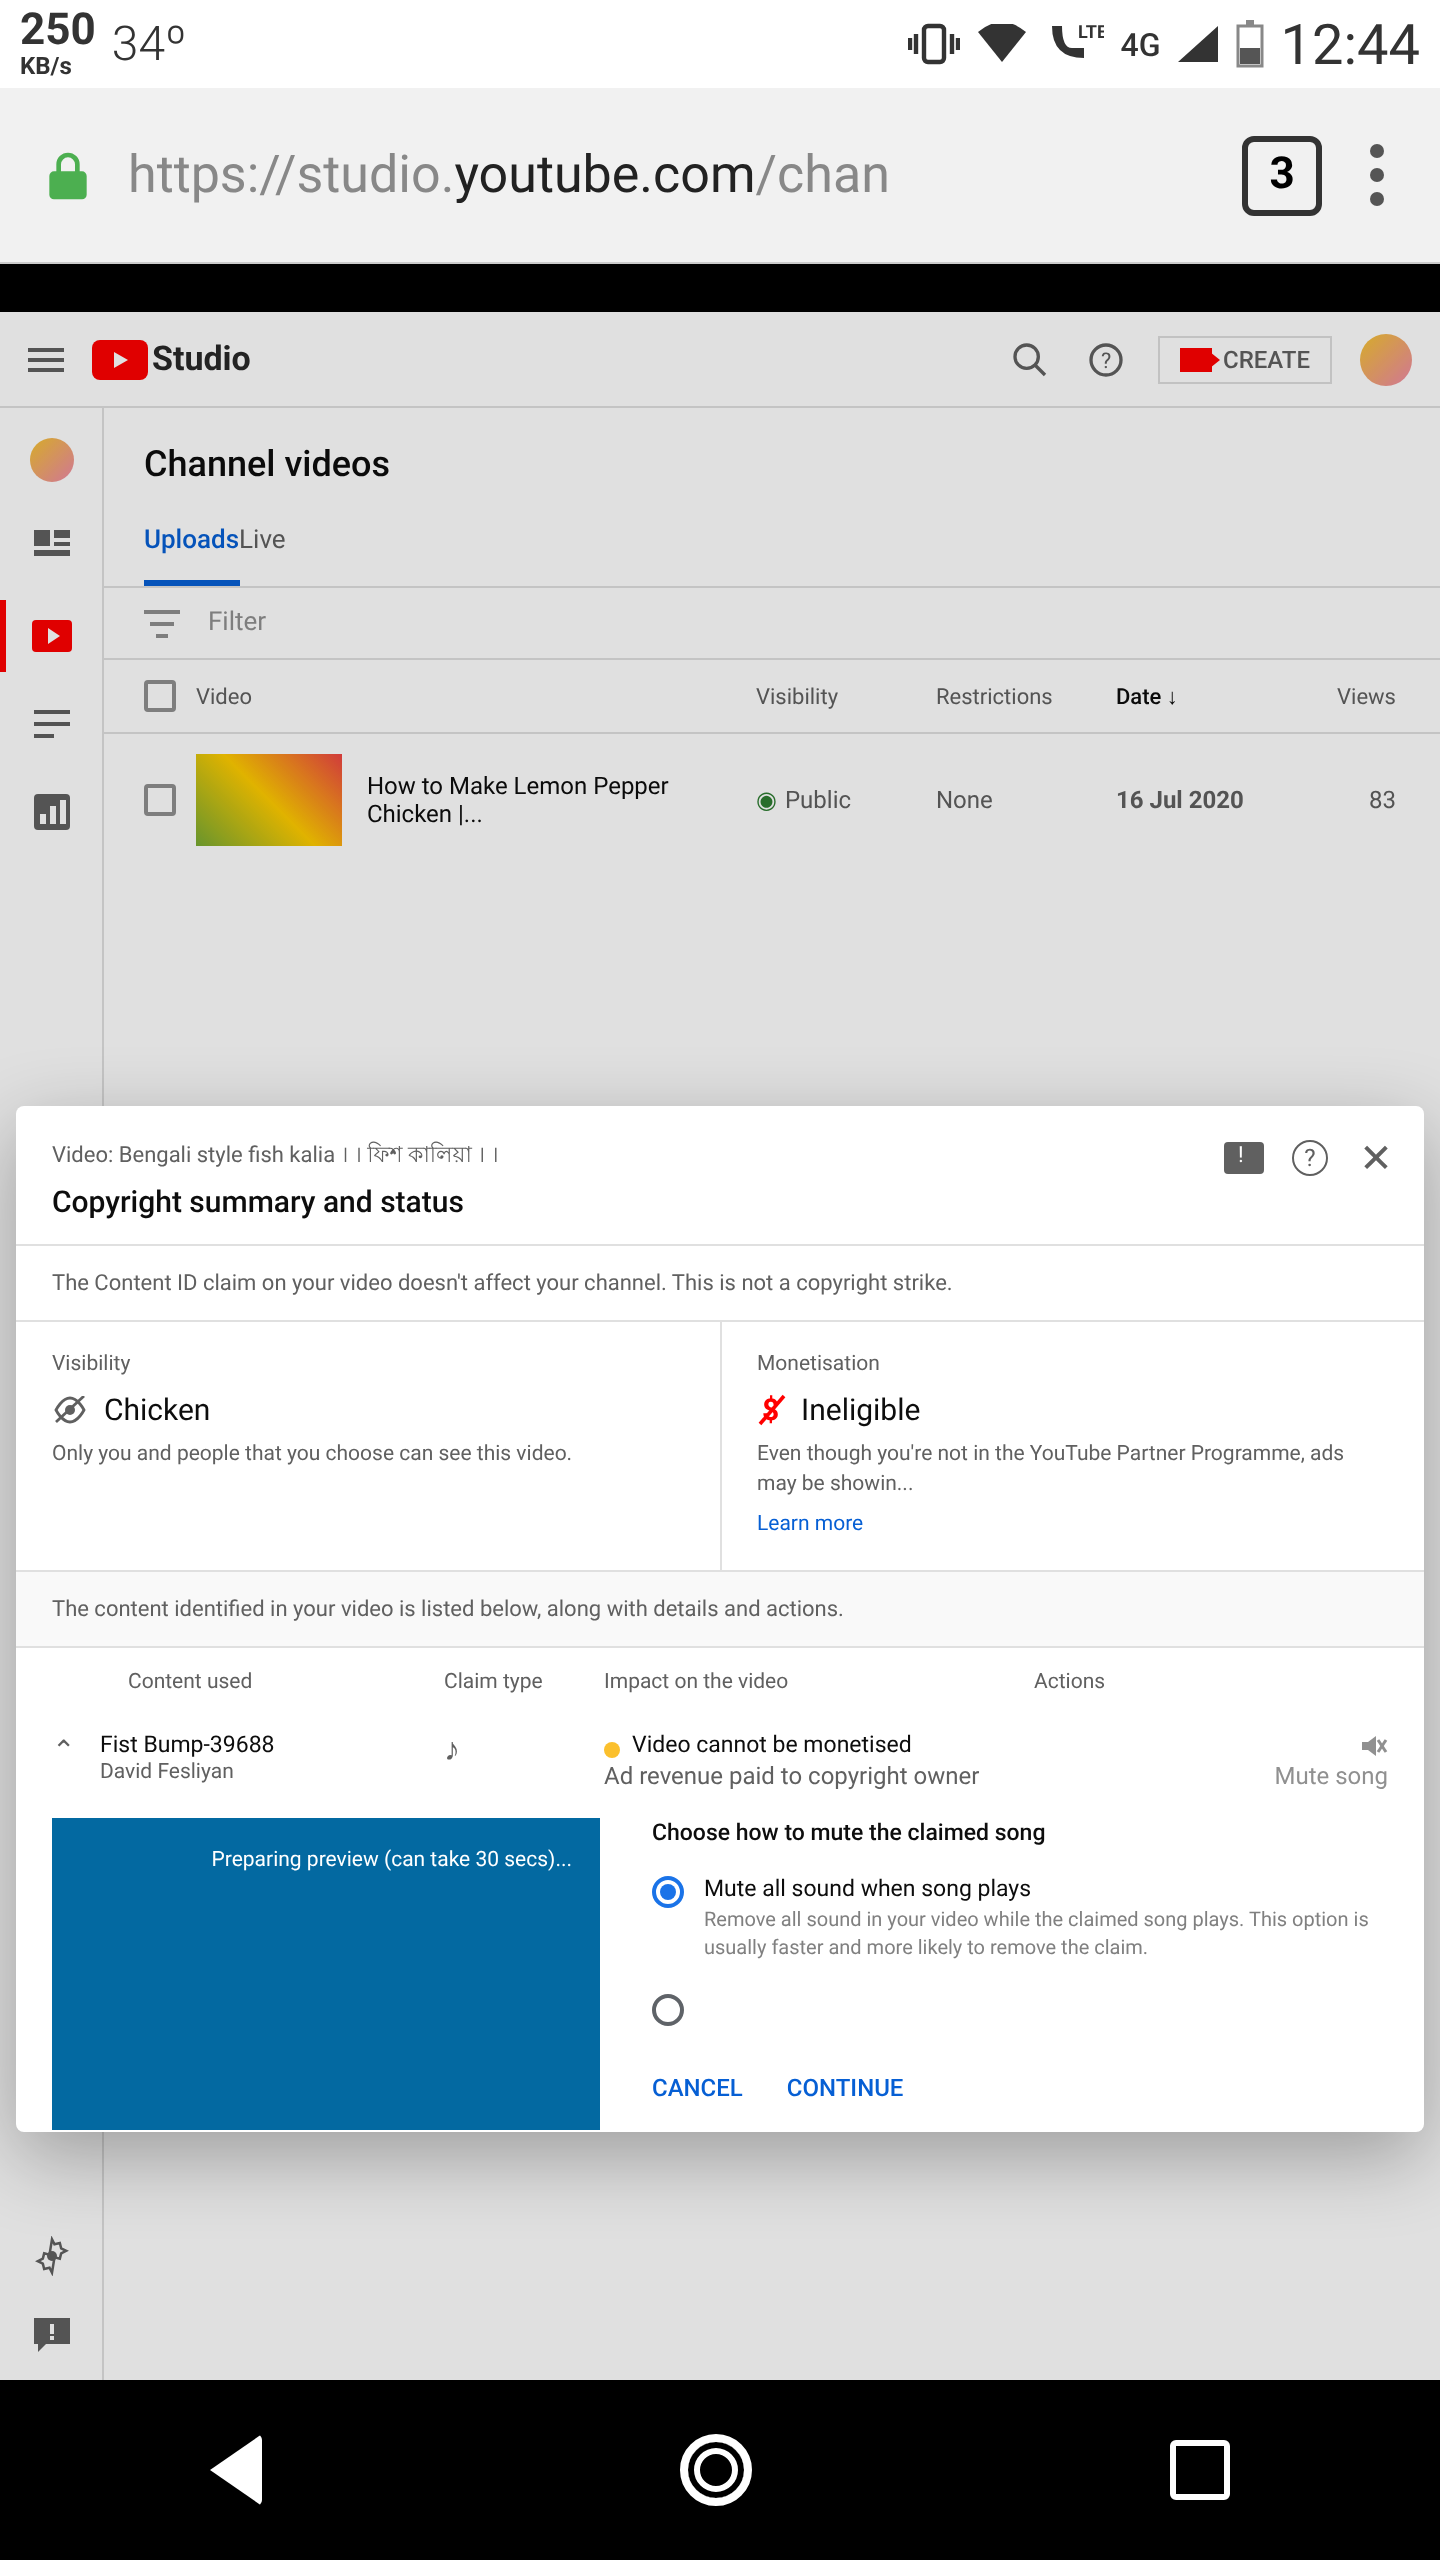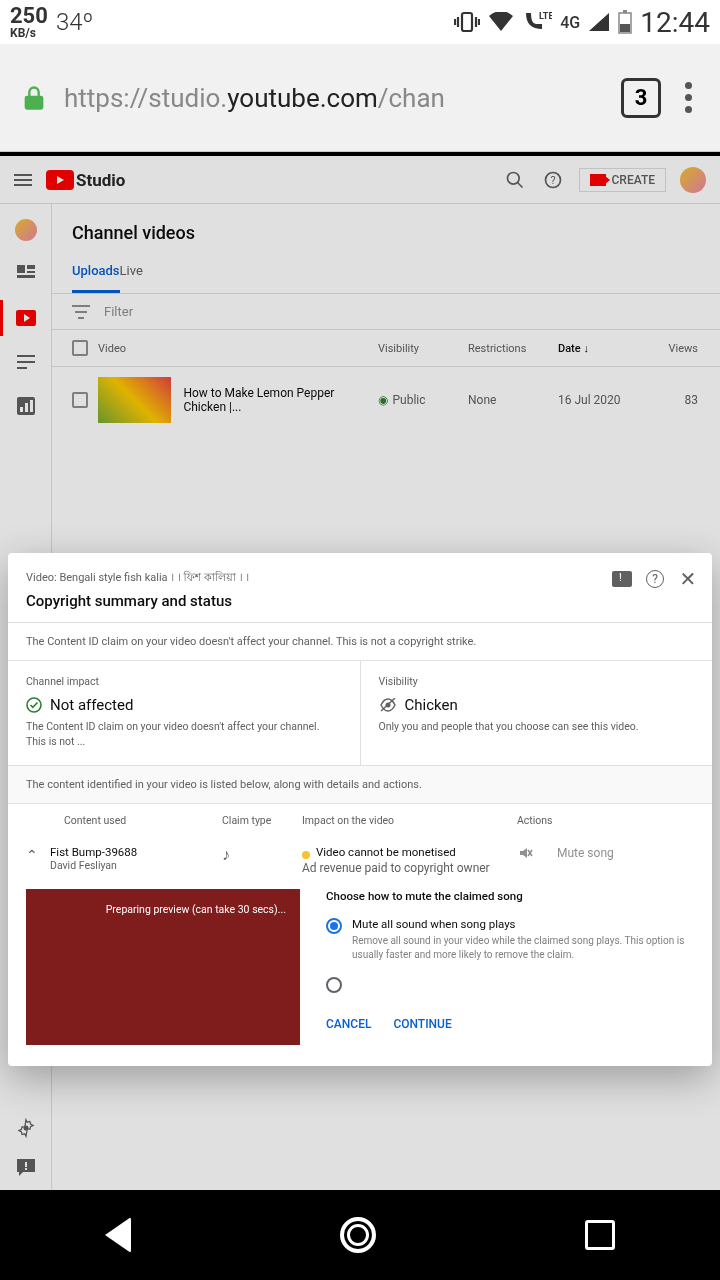--- a/index.html
+++ b/index.html
@@ -9,21 +9,21 @@
 .statusbar { height:44px; background:#fff; display:flex; align-items:center; justify-content:space-between; padding:0 10px; font-size:20px; color:#333; }
 .statusbar .left { display:flex; align-items:center; gap:8px; }
 .statusbar .right { display:flex; align-items:center; gap:8px; }
 .kbs { display:flex; flex-direction:column; line-height:1; font-weight:700; }
 .kbs .num { font-size:22px; }
 .kbs .unit { font-size:12px; }
 .temp { font-size:24px; font-weight:300; }
 .clock { font-size:28px; font-weight:400; }
 
 
-.browserbar { height:108px; background:#f1f1f1; display:flex; align-items:center; padding:0 20px; gap:16px; border-bottom:1px solid #ccc; }
+.browserbar { height:88px; background:#f1f1f1; display:flex; align-items:center; padding:0 20px; gap:16px; border-bottom:1px solid #ccc; }
 .lock-icon { width:28px; height:28px; }
 .url { flex:1; font-size:26px; color:#888; white-space:nowrap; overflow:hidden; }
 .url .dark { color:#222; }
 .tabcount { width:40px; height:40px; border:3px solid #333; border-radius:6px; display:flex; align-items:center; justify-content:center; font-weight:700; font-size:22px; }
 .dots { display:flex; flex-direction:column; gap:5px; padding:0 8px; }
 .dots span { width:7px; height:7px; background:#555; border-radius:50%; }
 
 
 .page { position:absolute; top:156px; left:0; right:0; bottom:90px; background:#fff; }
 
@@ -93,24 +93,24 @@
 .col-type { flex:0 0 80px; }
 .col-impact { flex:0 0 215px; }
 .col-actions { flex:1; }
 .claim-row { display:flex; padding:8px 18px 14px; font-size:11px; color:#606060; align-items:flex-start; }
 .chev { width:24px; color:#606060; font-size:14px; padding-top:2px; }
 .claim-title { color:#0d0d0d; font-size:11.5px; }
 .claim-artist { font-size:10.5px; }
 .note-icon { font-size:16px; color:#606060; }
 .impact-head { display:flex; align-items:flex-end; gap:6px; color:#0d0d0d; font-size:11.5px; }
 .dot-yellow { width:8px; height:8px; background:#fbc02d; border-radius:50%; }
-.mute-btn { display:flex; align-items:center; gap:24px; color:#909090; font-size:12px; }
+.mute-btn { display:flex; align-items:flex-end; gap:0; color:#909090; font-size:12px;flex-direction:column; }
 .expand-area { display:flex; padding:0 18px 18px; gap:26px; }
 .preview-col { flex:0 0 274px; }
-.video-box { width:100%; height:156px; background:#7f1d1d; color:#fff; font-size:10.5px; display:flex; justify-content:flex-end; padding:14px; }
+.video-box { width:100%; height:156px; background:#0369a1; color:#fff; font-size:10.5px; display:flex; justify-content:flex-end; padding:14px; }
 .toggle-row { display:flex; justify-content:flex-end; align-items:center; gap:8px; padding-top:12px; font-size:11px; color:#0d0d0d; }
 .options-col { flex:1; }
 .opt-title { font-size:11.5px; font-weight:500; color:#0d0d0d; margin-bottom:14px; }
 .radio-opt { display:flex; gap:10px; margin-bottom:14px; }
 .radio { width:16px; height:16px; border:2px solid #5f6368; border-radius:50%; flex-shrink:0; margin-top:1px; display:flex; align-items:center; justify-content:center; }
 .radio.checked { border-color:#1a73e8; }
 .radio.checked::after { content:''; width:8px; height:8px; background:#1a73e8; border-radius:50%; }
 .radio-label { font-size:11.5px; color:#0d0d0d; }
 .radio-desc { font-size:10px; color:#808080; line-height:1.4; margin-top:3px; }
 .beta { color:#808080; font-size:10.5px; }
@@ -290,63 +290,64 @@
       <div class="video-row">
         <div class="th-check">
             <div class="checkbox"></div>
           </div>
         <div class="th-video" style="display:flex;align-items:center;">
           <div class="thumb"></div>
           <div class="video-title">How to Make Lemon Pepper Chicken |...</div>
         </div>
         <div class="th-vis"><span class="eye-icon">◉</span><span>Public</span></div>
         <div class="th-rest">None</div>
-        <div class="th-date" style="font-weight:400;color:#606060;">16 Jul 2020</div>
+        <div class="th-date" style="font-weight:700;color:#606060;">16 Jul 2020</div>
         <div class="th-views">83</div>
       </div>
     </div>
   </div>
 
   <div class="dim"></div>
 
   <div class="modal">
     <div class="modal-head">
       <div class="modal-subtitle">Video: Bengali style fish kalia । । ফিশ কালিয়া । ।</div>
       <div class="modal-title">Copyright summary and status</div>
       <div class="modal-icons">
         <div class="feedback-icon"></div>
         <span style="border:1.5px solid #606060;border-radius:50%;width:18px;height:18px;font-size:12px;">?</span>
         <span style="font-size:20px;">✕</span>
       </div>
     </div>
     <div class="banner">The Content ID claim on your video doesn't affect your channel. This is not a copyright strike.</div>
     <div class="panels">
-      <div class="panel">
-        <div class="panel-label">Channel impact</div>
-        <div class="panel-head">
-            <svg width="16" height="16" viewBox="0 0 16 16">
-              <circle cx="8" cy="8" r="7" fill="none" stroke="#2e7d32" stroke-width="1.6"></circle>
-              <path d="M4.5 8l2.3 2.3L11.5 5.5" fill="none" stroke="#2e7d32" stroke-width="1.6"></path>
-            </svg>
-            <span>Not affected</span>
-          </div>
-        <div class="panel-desc">The Content ID claim on your video doesn't affect your channel. This is not ...</div>
-      </div>
       <div class="panel">
         <div class="panel-label">Visibility</div>
         <div class="panel-head">
             <svg width="18" height="14" viewBox="0 0 18 14">
               <path d="M9 1C5 1 2 7 2 7s3 6 7 6 7-6 7-6-3-6-7-6z" fill="none" stroke="#606060" stroke-width="1.4"></path>
               <circle cx="9" cy="7" r="2.5" fill="#606060"></circle>
               <line x1="2" y1="13" x2="16" y2="0" stroke="#606060" stroke-width="1.4"></line>
             </svg>
             <span>Chicken</span>
           </div>
         <div class="panel-desc">Only you and people that you choose can see this video.</div>
       </div>
+      <div class="panel">
+        <div class="panel-label">Monetisation</div>
+        <div class="panel-head">
+            <svg width="14" height="18" viewBox="0 0 14 18">
+              <text x="2" y="14" font-size="15" font-weight="700" fill="#f00">$</text>
+              <line x1="1" y1="16" x2="13" y2="2" stroke="#f00" stroke-width="1.8"></line>
+            </svg>
+            <span>Ineligible</span>
+          </div>
+        <div class="panel-desc">Even though you're not in the YouTube Partner Programme, ads may be showin...</div>
+        <a class="learn-link">Learn more</a>
+      </div>
     </div>
     <div class="banner2">The content identified in your video is listed below, along with details and actions.</div>
     <div class="claims-head">
       <div class="col-content">Content used</div>
       <div class="col-type">Claim type</div>
       <div class="col-impact">Impact on the video</div>
       <div class="col-actions">Actions</div>
     </div>
     <div class="claim-row">
       <div class="chev">⌃</div>

